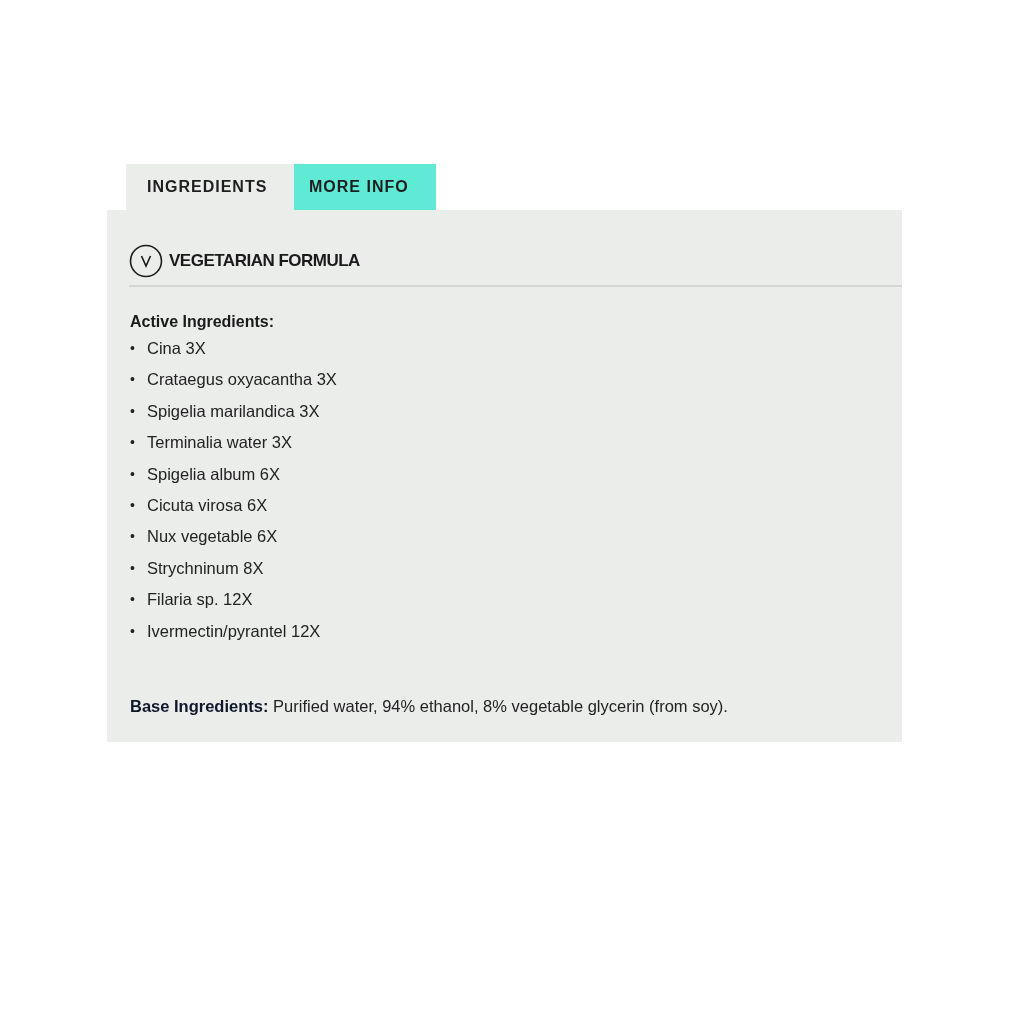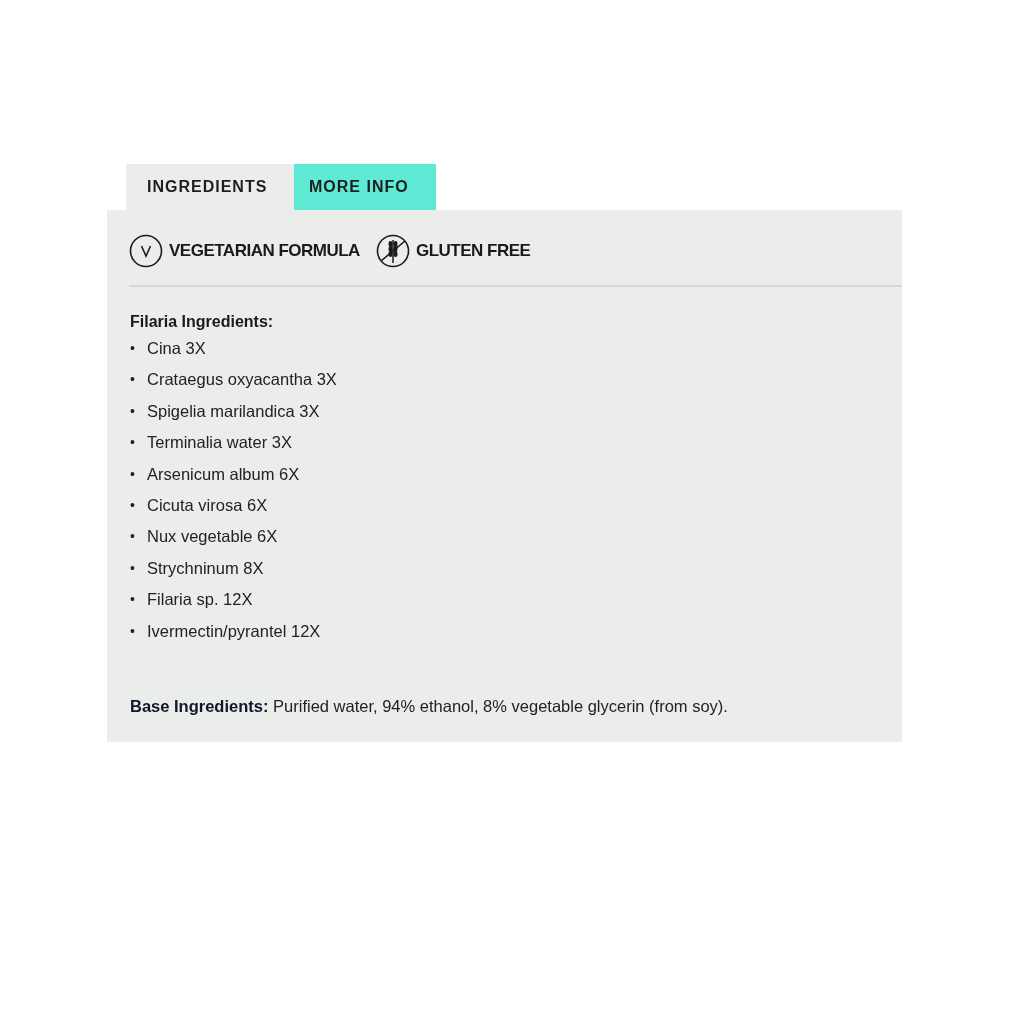--- a/index.html
+++ b/index.html
@@ -2,21 +2,21 @@
 <html><head>
 <meta charset="utf-8">
 <style>
   html, body { margin:0; padding:0; background:#ffffff; }
   body { width:1024px; height:1024px; position:relative; font-family:"Liberation Sans", sans-serif; color:#1f1f1f; }
   .tabs { position:absolute; left:126px; top:164px; height:46px; display:flex; }
   .tab { height:46px; display:flex; align-items:center; font-weight:bold; font-size:16px; letter-spacing:1px; color:#1e1e1e; box-sizing:border-box; cursor:pointer; }
   .tab.active { background:#ebedeb; padding:6px 21px; width:168px; }
   .tab.inactive { background:#5eead4; padding:0 15px; width:142px; }
   .panel { position:absolute; left:107px; top:210px; width:795px; height:532px; background:#ebedeb; }
-  .badges { position:absolute; left:22px; top:22px; display:flex; align-items:center; height:38px; }
+  .badges { position:absolute; left:22px; top:32px; display:flex; align-items:center; height:38px;gap:28px; }
   .badge { display:flex; align-items:center; margin-right:16px; }
   .badge-icon { width:34px; height:34px; margin-right:6px; }
   .badge-label { font-weight:bold; font-size:17px; letter-spacing:-0.5px; color:#1a1a1a; }
   .divider { position:absolute; left:22px; right:0; top:75px; height:2px; background:#d4d7d5; }
   .active-title { position:absolute; left:23px; top:103px; font-weight:bold; font-size:16px; color:#1a1a1a; }
   .list { position:absolute; left:23px; top:127px; margin:0; padding:0; list-style:none; }
   .list li { height:31.4px; display:flex; align-items:flex-start; font-size:16.5px; color:#222; }
   .bullet { width:17px; display:inline-block; font-size:14px; line-height:22px; }
   .item-text { line-height:22px; }
   .base { position:absolute; left:23px; top:487px; font-size:16.5px; color:#222; }
@@ -32,60 +32,46 @@
 
 <div class="panel">
   <div class="badges">
     <div class="badge">
       <svg class="badge-icon" viewBox="0 0 34 34">
         <circle cx="17" cy="17" r="15.5" fill="none" stroke="#1a1a1a" stroke-width="1.6"></circle>
         <path d="M12.5 12 L17 22 L21.5 12" fill="none" stroke="#1a1a1a" stroke-width="1.6"></path>
       </svg>
       <span class="badge-label">VEGETARIAN FORMULA</span>
     </div>
-    <div class="badge">
-      <svg class="badge-icon" viewBox="0 0 34 34">
-        <circle cx="17" cy="17" r="15.5" fill="none" stroke="#1a1a1a" stroke-width="1.6"></circle>
-        <line x1="17" y1="6" x2="17" y2="29" stroke="#1a1a1a" stroke-width="1.5"></line>
-        <ellipse cx="14.5" cy="10" rx="2" ry="3" fill="#1a1a1a"></ellipse>
-        <ellipse cx="19.5" cy="10" rx="2" ry="3" fill="#1a1a1a"></ellipse>
-        <ellipse cx="14.5" cy="15" rx="2" ry="3" fill="#1a1a1a"></ellipse>
-        <ellipse cx="19.5" cy="15" rx="2" ry="3" fill="#1a1a1a"></ellipse>
-        <ellipse cx="14.5" cy="20" rx="2" ry="3" fill="#1a1a1a"></ellipse>
-        <ellipse cx="19.5" cy="20" rx="2" ry="3" fill="#1a1a1a"></ellipse>
-        <line x1="5" y1="27" x2="29" y2="7" stroke="#1a1a1a" stroke-width="1.6"></line>
-      </svg>
-      <span class="badge-label">GLUTEN FREE</span>
-    </div>
   </div>
 
   <div class="divider"></div>
 
-  <div class="active-title">Filaria Ingredients:</div>
+  <div class="active-title">Active Ingredients:</div>
 
   <ul class="list">
     <li>
         <span class="bullet">•</span>
         <span class="item-text">Cina 3X</span>
       </li>
     <li>
         <span class="bullet">•</span>
         <span class="item-text">Crataegus oxyacantha 3X</span>
       </li>
     <li>
         <span class="bullet">•</span>
         <span class="item-text">Spigelia marilandica 3X</span>
       </li>
     <li>
         <span class="bullet">•</span>
         <span class="item-text">Terminalia water 3X</span>
       </li>
     <li>
         <span class="bullet">•</span>
-        <span class="item-text">Arsenicum album 6X</span>
+        <span class="item-text">Spigelia album 6X</span>
       </li>
     <li>
         <span class="bullet">•</span>
         <span class="item-text">Cicuta virosa 6X</span>
       </li>
     <li>
         <span class="bullet">•</span>
         <span class="item-text">Nux vegetable 6X</span>
       </li>
     <li>

